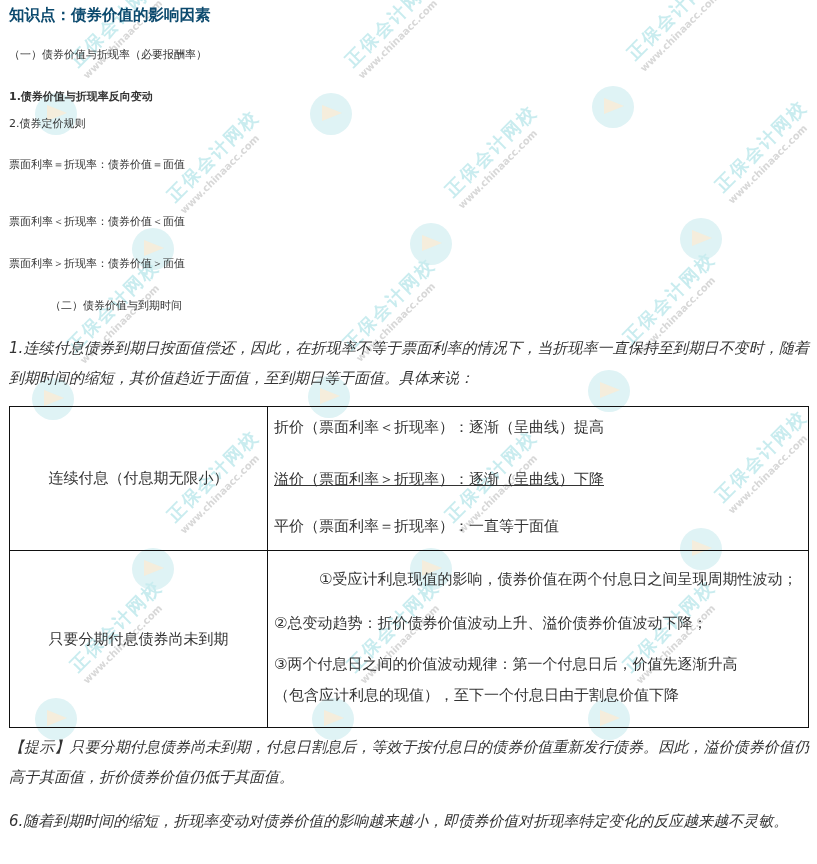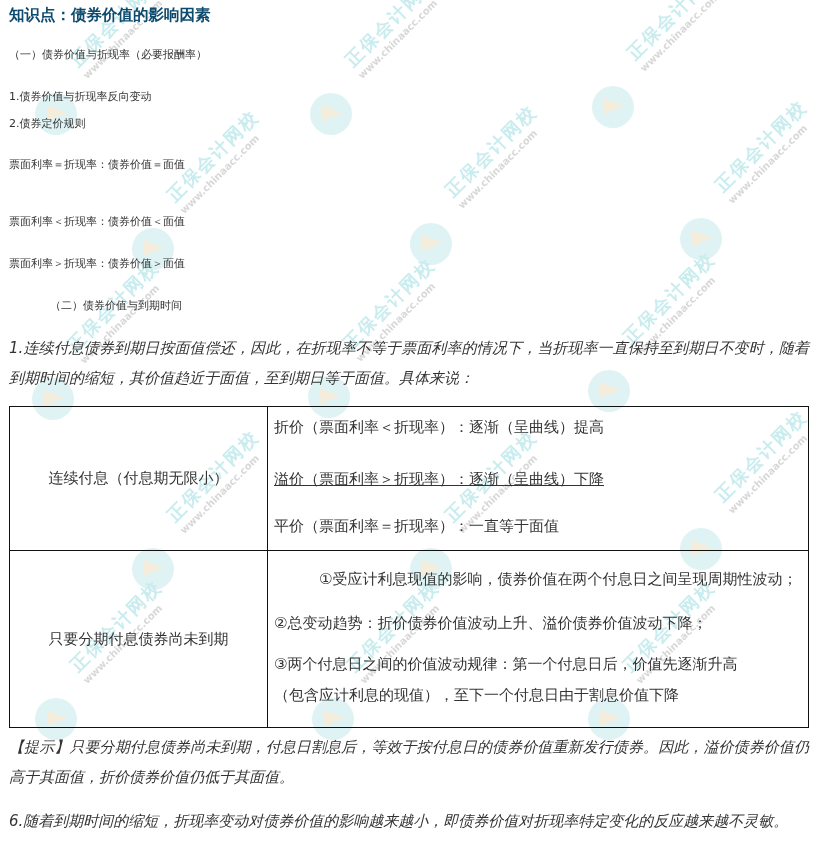--- a/index.html
+++ b/index.html
@@ -200,21 +200,21 @@
     <div class="circle"></div>
     <div class="txt">正保会计网校</div>
     <div class="url">www.chinaacc.com</div>
   </div>
 </div>
 
 <div class="content">
   <div class="line title" style="top:5px;">知识点：债券价值的影响因素</div>
 
   <div class="line" style="top:45px; left:9px;">（一）债券价值与折现率（必要报酬率）</div>
-  <div class="line" style="top:87px;">1.债券价值与折现率反向变动</div>
+  <div class="line" style="top:87px;font-weight:bold;">1.债券价值与折现率反向变动</div>
   <div class="line" style="top:114px;">2.债券定价规则</div>
   <div class="line" style="top:155px;">票面利率＝折现率：债券价值＝面值</div>
   <div class="line" style="top:212px;">票面利率＜折现率：债券价值＜面值</div>
   <div class="line" style="top:254px;">票面利率＞折现率：债券价值＞面值</div>
 
   <div class="line" style="top:296px;margin-left:41px;">（二）债券价值与到期时间</div>
 
   <div class="para" style="top:333px;">1.连续付息债券到期日按面值偿还，因此，在折现率不等于票面利率的情况下，当折现率一直保持至到期日不变时，随着到期时间的缩短，其价值趋近于面值，至到期日等于面值。具体来说：</div>
 
   <table class="grid">

